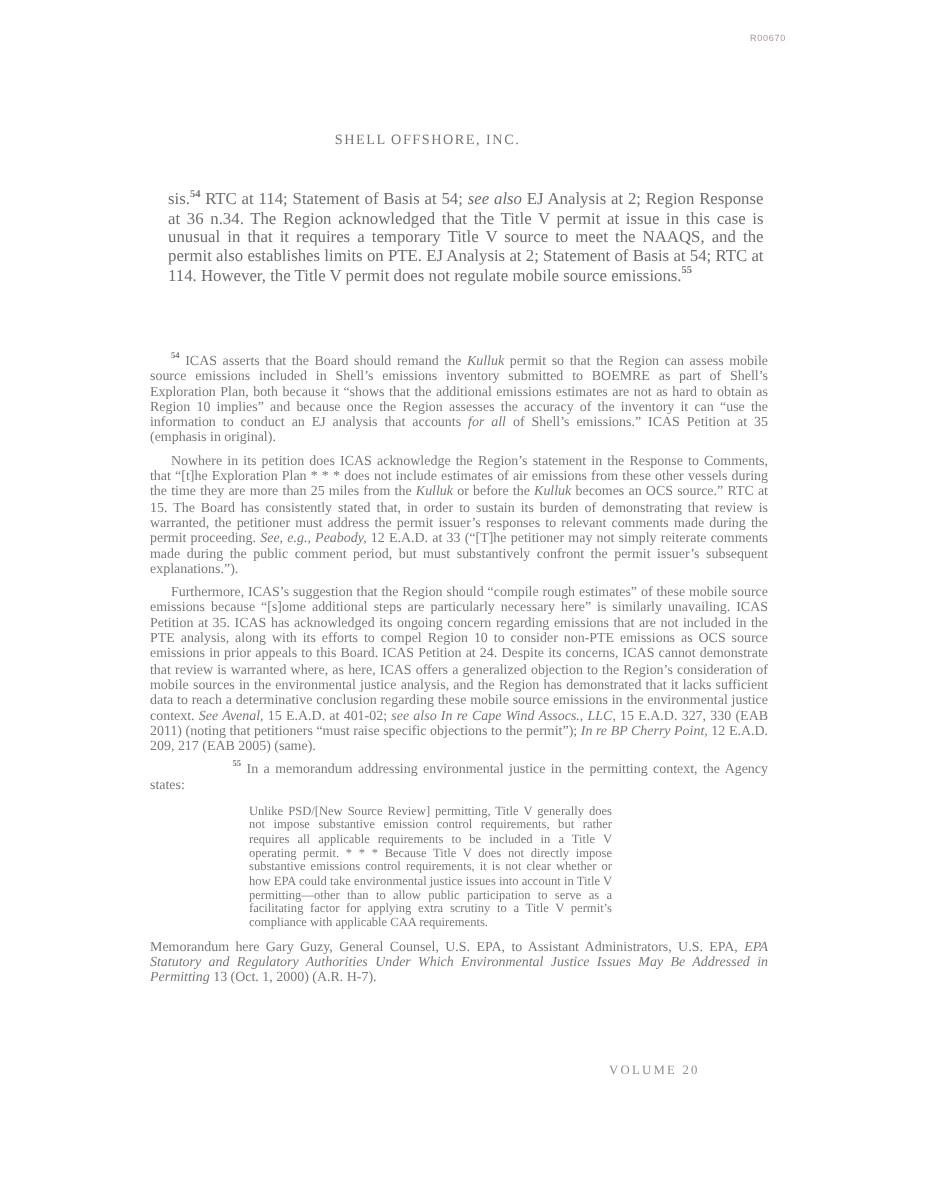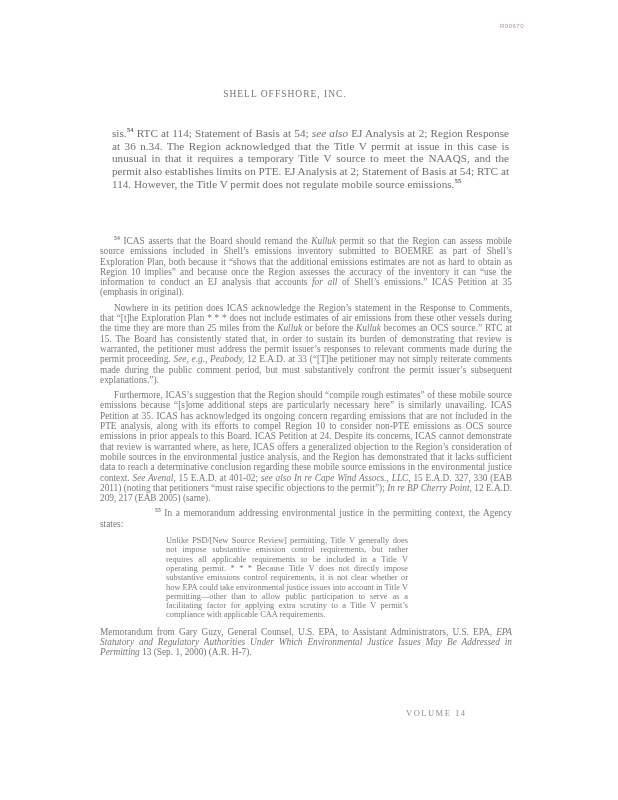--- a/index.html
+++ b/index.html
@@ -98,18 +98,18 @@
   <div class="main-text">
     <p><span>sis.</span><sup>54</sup><span> RTC at 114; Statement of Basis at 54; </span><i>see also</i><span> EJ Analysis at 2; Region Response at 36 n.34. The Region acknowledged that the Title V permit at issue in this case is unusual in that it requires a temporary Title V source to meet the NAAQS, and the permit also establishes limits on PTE. EJ Analysis at 2; Statement of Basis at 54; RTC at 114. However, the Title V permit does not regulate mobile source emissions.</span><sup>55</sup></p>
   </div>
 
   <div class="footnotes">
     <p><sup>54</sup><span> ICAS asserts that the Board should remand the </span><i>Kulluk</i><span> permit so that the Region can assess mobile source emissions included in Shell’s emissions inventory submitted to BOEMRE as part of Shell’s Exploration Plan, both because it “shows that the additional emissions estimates are not as hard to obtain as Region 10 implies” and because once the Region assesses the accuracy of the inventory it can “use the information to conduct an EJ analysis that accounts </span><i>for all</i><span> of Shell’s emissions.” ICAS Petition at 35 (emphasis in original).</span></p>
     <p><span>Nowhere in its petition does ICAS acknowledge the Region’s statement in the Response to Comments, that “[t]he Exploration Plan * * * does not include estimates of air emissions from these other vessels during the time they are more than 25 miles from the </span><i>Kulluk</i><span> or before the </span><i>Kulluk</i><span> becomes an OCS source.” RTC at 15. The Board has consistently stated that, in order to sustain its burden of demonstrating that review is warranted, the petitioner must address the permit issuer’s responses to relevant comments made during the permit proceeding. </span><i>See, e.g., Peabody,</i><span> 12 E.A.D. at 33 (“[T]he petitioner may not simply reiterate comments made during the public comment period, but must substantively confront the permit issuer’s subsequent explanations.”).</span></p>
     <p><span>Furthermore, ICAS’s suggestion that the Region should “compile rough estimates” of these mobile source emissions because “[s]ome additional steps are particularly necessary here” is similarly unavailing. ICAS Petition at 35. ICAS has acknowledged its ongoing concern regarding emissions that are not included in the PTE analysis, along with its efforts to compel Region 10 to consider non-PTE emissions as OCS source emissions in prior appeals to this Board. ICAS Petition at 24. Despite its concerns, ICAS cannot demonstrate that review is warranted where, as here, ICAS offers a generalized objection to the Region’s consideration of mobile sources in the environmental justice analysis, and the Region has demonstrated that it lacks sufficient data to reach a determinative conclusion regarding these mobile source emissions in the environmental justice context. </span><i>See Avenal,</i><span> 15 E.A.D. at 401-02; </span><i>see also In re Cape Wind Assocs., LLC,</i><span> 15 E.A.D. 327, 330 (EAB 2011) (noting that petitioners “must raise specific objections to the permit”); </span><i>In re BP Cherry Point,</i><span> 12 E.A.D. 209, 217 (EAB 2005) (same).</span></p>
     <p class="deep-indent"><sup>55</sup><span> In a memorandum addressing environmental justice in the permitting context, the Agency states:</span></p>
     <blockquote><span>Unlike PSD/[New Source Review] permitting, Title V generally does not impose substantive emission control requirements, but rather requires all applicable requirements to be included in a Title V operating permit. * * * Because Title V does not directly impose substantive emissions control requirements, it is not clear whether or how EPA could take environmental justice issues into account in Title V permitting—other than to allow public participation to serve as a facilitating factor for applying extra scrutiny to a Title V permit’s compliance with applicable CAA requirements.</span></blockquote>
-    <p class="no-indent"><span>Memorandum from Gary Guzy, General Counsel, U.S. EPA, to Assistant Administrators, U.S. EPA, </span><i>EPA Statutory and Regulatory Authorities Under Which Environmental Justice Issues May Be Addressed in Permitting</i><span> 13 (Sep. 1, 2000) (A.R. H-7).</span></p>
+    <p class="no-indent"><span>Memorandum here Gary Guzy, General Counsel, U.S. EPA, to Assistant Administrators, U.S. EPA, </span><i>EPA Statutory and Regulatory Authorities Under Which Environmental Justice Issues May Be Addressed in Permitting</i><span> 13 (Oct. 1, 2000) (A.R. H-7).</span></p>
   </div>
 
-  <div class="volume-label">VOLUME 14</div>
+  <div class="volume-label">VOLUME 20</div>
 
 </div>
 
 </body></html>

